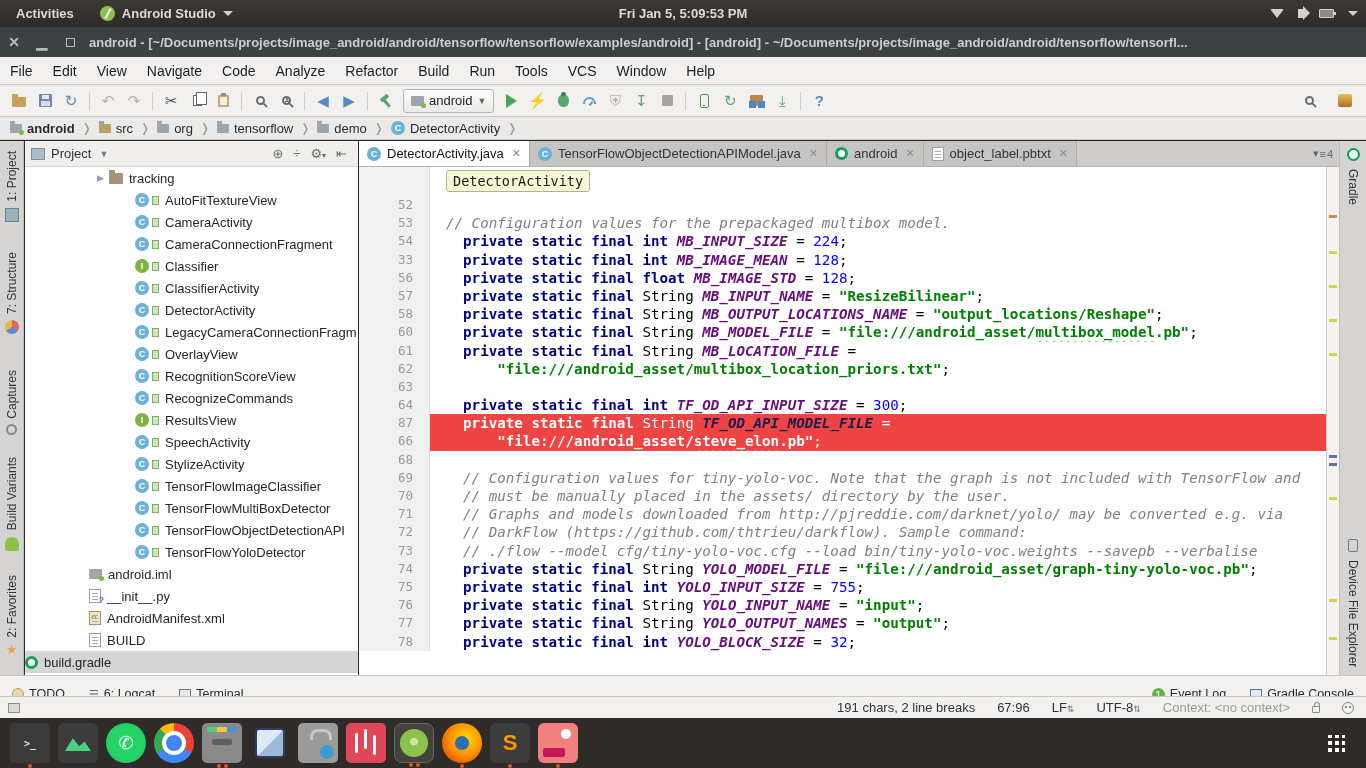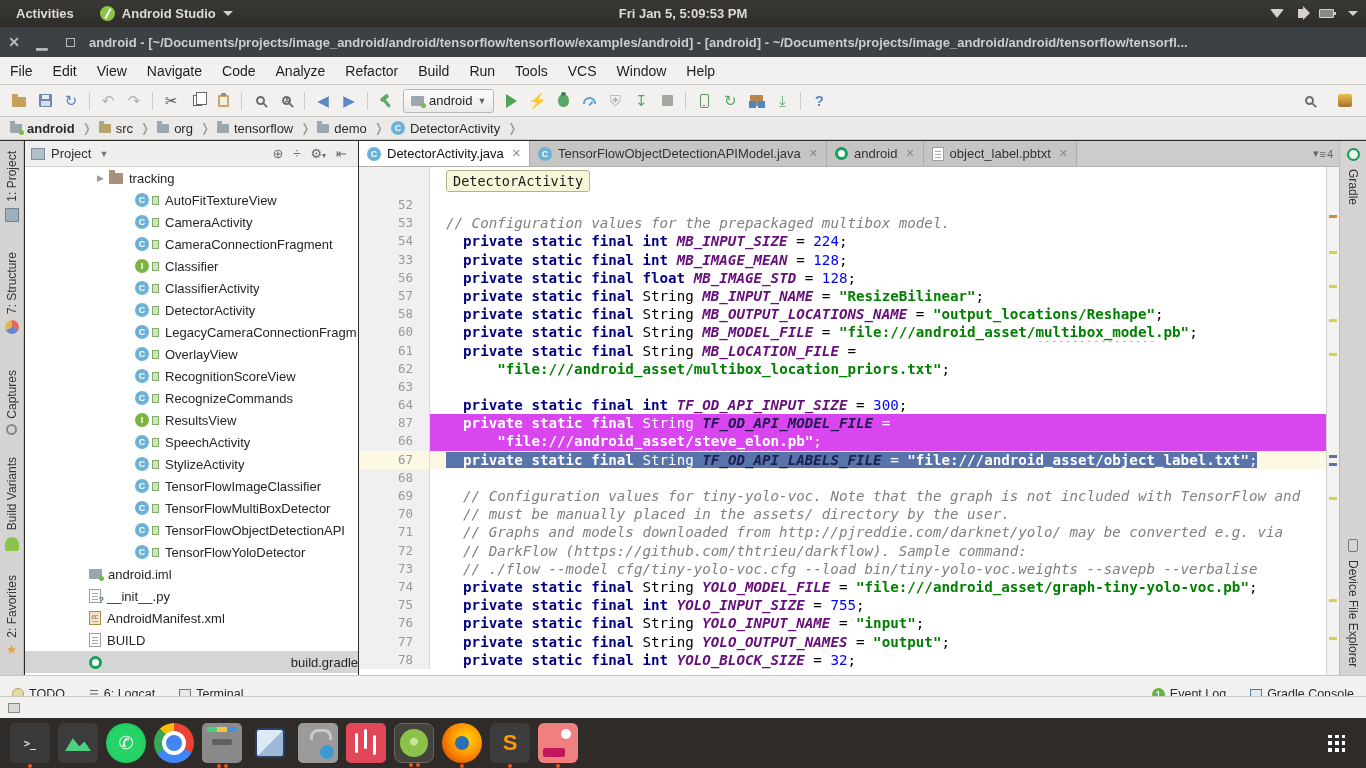--- a/index.html
+++ b/index.html
@@ -137,21 +137,21 @@
   .lens-row .gut { height:29px; }
   .lens-badge { display:inline-block; margin-top:3px; background:#f7f6d8; border:1px solid #b3b190; border-radius:3px;
     font-family:"DejaVu Sans Mono",monospace; font-size:13.5px; color:#1a1a1a; padding:0 6px; line-height:20px; }
   .tk-c { color:#808080; font-style:italic; }
   .tk-k { color:#000080; font-weight:bold; }
   .tk-f { color:#660E7A; font-weight:bold; font-style:italic; }
   .tk-n { color:#0000FF; }
   .tk-s { color:#008000; font-weight:bold; }
   .tk-p { color:#000000; }
   .wavy { text-decoration:underline; text-decoration-style:wavy; text-decoration-color:#9aa98f; text-decoration-thickness:1px; text-underline-offset:3px;margin-top:28px; }
-  .sel1 .cwrap { background:#d946ef; }
+  .sel1 .cwrap { background:#ef4444; }
   .sel1 .tk-k, .sel1 .tk-p, .sel1 .tk-s, .sel1 .tk-n { color:#ffffff; }
   .sel1 .tk-f { color:#1d1d4f; }
   .sel2 .gut { background:#fcf8e3; }
   .sel2 .cwrap { background:#fcf8e3; }
   .sel2 .selspan { background:#5974AB; }
   .sel2 .selspan .tk-k, .sel2 .selspan .tk-p, .sel2 .selspan .tk-s { color:#ffffff; }
   .sel2 .selspan .tk-f { color:#1d1d4f; }
 
   
   #estripe { position:absolute; top:167px; left:1326px; width:13px; height:508px; background:#f4f3f1; border-left:1px solid #d0cecb; }
@@ -528,21 +528,21 @@
       <span class="lbl">__init__.py</span>
     </div>
     <div class="trow" style="padding-left: 64px;">
       <span class="ic-doc xml"></span>
       <span class="lbl">AndroidManifest.xml</span>
     </div>
     <div class="trow" style="padding-left: 64px;">
       <span class="ic-doc"></span>
       <span class="lbl">BUILD</span>
     </div>
-    <div class="trow selected" style="padding-left: 64px; justify-content: space-between;">
+    <div class="trow selected" style="">
       <span class="ic-ring"></span>
       <span class="lbl">build.gradle</span>
     </div>
   </div>
 
 <div id="tabbar">
     <div class="etab active">
       <span class="ic-circle ic-c">C</span>
       <span>DetectorActivity.java</span>
       <span class="x">✕</span>
@@ -578,21 +578,20 @@
     <div class="crow"><span class="gut">56</span><span class="cwrap"><span class="tk-k">  private static final float </span><span class="tk-f">MB_IMAGE_STD</span><span class="tk-p"> = </span><span class="tk-n">128</span><span class="tk-p">;</span></span></div>
     <div class="crow"><span class="gut">57</span><span class="cwrap"><span class="tk-k">  private static final </span><span class="tk-p">String </span><span class="tk-f">MB_INPUT_NAME</span><span class="tk-p"> = </span><span class="tk-s">"ResizeBilinear"</span><span class="tk-p">;</span></span></div>
     <div class="crow"><span class="gut">58</span><span class="cwrap"><span class="tk-k">  private static final </span><span class="tk-p">String </span><span class="tk-f">MB_OUTPUT_LOCATIONS_NAME</span><span class="tk-p"> = </span><span class="tk-s">"output_locations/Reshape"</span><span class="tk-p">;</span></span></div>
     <div class="crow"><span class="gut">60</span><span class="cwrap"><span class="tk-k">  private static final </span><span class="tk-p">String </span><span class="tk-f">MB_MODEL_FILE</span><span class="tk-p"> = </span><span class="tk-s">"file:///android_asset/</span><span class="tk-s wavy">multibox_model</span><span class="tk-s">.pb"</span><span class="tk-p">;</span></span></div>
     <div class="crow"><span class="gut">61</span><span class="cwrap"><span class="tk-k">  private static final </span><span class="tk-p">String </span><span class="tk-f">MB_LOCATION_FILE</span><span class="tk-p"> =</span></span></div>
     <div class="crow"><span class="gut">62</span><span class="cwrap"><span class="tk-s">      "file:///android_asset/</span><span class="tk-s wavy">multibox_location_priors</span><span class="tk-s">.txt"</span><span class="tk-p">;</span></span></div>
     <div class="crow"><span class="gut">63</span><span class="cwrap"></span></div>
     <div class="crow"><span class="gut">64</span><span class="cwrap"><span class="tk-k">  private static final int </span><span class="tk-f">TF_OD_API_INPUT_SIZE</span><span class="tk-p"> = </span><span class="tk-n">300</span><span class="tk-p">;</span></span></div>
     <div class="crow sel1"><span class="gut">87</span><span class="cwrap"><span class="tk-k">  private static final </span><span class="tk-p">String </span><span class="tk-f">TF_OD_API_MODEL_FILE</span><span class="tk-p"> =</span></span></div>
     <div class="crow sel1"><span class="gut">66</span><span class="cwrap"><span class="tk-s">      "file:///android_asset/</span><span class="tk-s wavy">steve_elon</span><span class="tk-s">.pb"</span><span class="tk-p">;</span></span></div>
-    <div class="crow sel2"><span class="gut">67</span><span class="cwrap"><span class="selspan"><span class="tk-k">  private static final </span><span class="tk-p">String </span><span class="tk-f">TF_OD_API_LABELS_FILE</span><span class="tk-p"> = </span><span class="tk-s">"file:///android_asset/object_label.txt"</span><span class="tk-p">;</span></span></span></div>
     <div class="crow"><span class="gut">68</span><span class="cwrap"></span></div>
     <div class="crow"><span class="gut">69</span><span class="cwrap"><span class="tk-c">  // Configuration values for </span><span class="tk-c wavy">tiny-yolo-voc</span><span class="tk-c">. Note that the graph is not included with TensorFlow and</span></span></div>
     <div class="crow"><span class="gut">70</span><span class="cwrap"><span class="tk-c">  // must be manually placed in the assets/ directory by the user.</span></span></div>
     <div class="crow"><span class="gut">71</span><span class="cwrap"><span class="tk-c">  // Graphs and models downloaded from http://pjreddie.com/darknet/yolo/ may be converted e.g. via</span></span></div>
     <div class="crow"><span class="gut">72</span><span class="cwrap"><span class="tk-c">  // DarkFlow (https://github.com/thtrieu/darkflow). Sample command:</span></span></div>
     <div class="crow"><span class="gut">73</span><span class="cwrap"><span class="tk-c">  // ./flow --model cfg/tiny-yolo-voc.cfg --load bin/tiny-yolo-voc.weights --savepb --verbalise</span></span></div>
     <div class="crow"><span class="gut">74</span><span class="cwrap"><span class="tk-k">  private static final </span><span class="tk-p">String </span><span class="tk-f">YOLO_MODEL_FILE</span><span class="tk-p"> = </span><span class="tk-s">"file:///android_asset/graph-tiny-yolo-voc.pb"</span><span class="tk-p">;</span></span></div>
     <div class="crow"><span class="gut">75</span><span class="cwrap"><span class="tk-k">  private static final int </span><span class="tk-f">YOLO_INPUT_SIZE</span><span class="tk-p"> = </span><span class="tk-n">755</span><span class="tk-p">;</span></span></div>
     <div class="crow"><span class="gut">76</span><span class="cwrap"><span class="tk-k">  private static final </span><span class="tk-p">String </span><span class="tk-f">YOLO_INPUT_NAME</span><span class="tk-p"> = </span><span class="tk-s">"input"</span><span class="tk-p">;</span></span></div>
     <div class="crow"><span class="gut">77</span><span class="cwrap"><span class="tk-k">  private static final </span><span class="tk-p">String </span><span class="tk-f">YOLO_OUTPUT_NAMES</span><span class="tk-p"> = </span><span class="tk-s">"output"</span><span class="tk-p">;</span></span></div>
@@ -642,20 +641,29 @@
       </span>
       <span class="bitem">
         <span class="ic-console"></span>
         <span>Gradle Console</span>
       </span>
     </span>
   </div>
 
 <div id="statusbar">
   <span class="togg"></span>
+  <span class="rgt">
+    <span>191 chars, 2 line breaks</span>
+    <span>67:96</span>
+    <span><span>LF</span><span class="updown">⇅</span></span>
+    <span><span>UTF-8</span><span class="updown">⇅</span></span>
+    <span class="dim">Context: &lt;no context&gt;</span>
+    <span class="ic-lock"></span>
+    <span class="ic-face"></span>
+  </span>
 </div>
 
 <div id="dock">
     <div class="dicon d-terminal">&gt;_<span class="dots">
         <span class="dot"></span>
       </span></div>
     <div class="dicon d-gallery"></div>
     <div class="dicon d-whatsapp">✆</div>
     <div class="dicon d-chrome"></div>
     <div class="dicon d-files">

